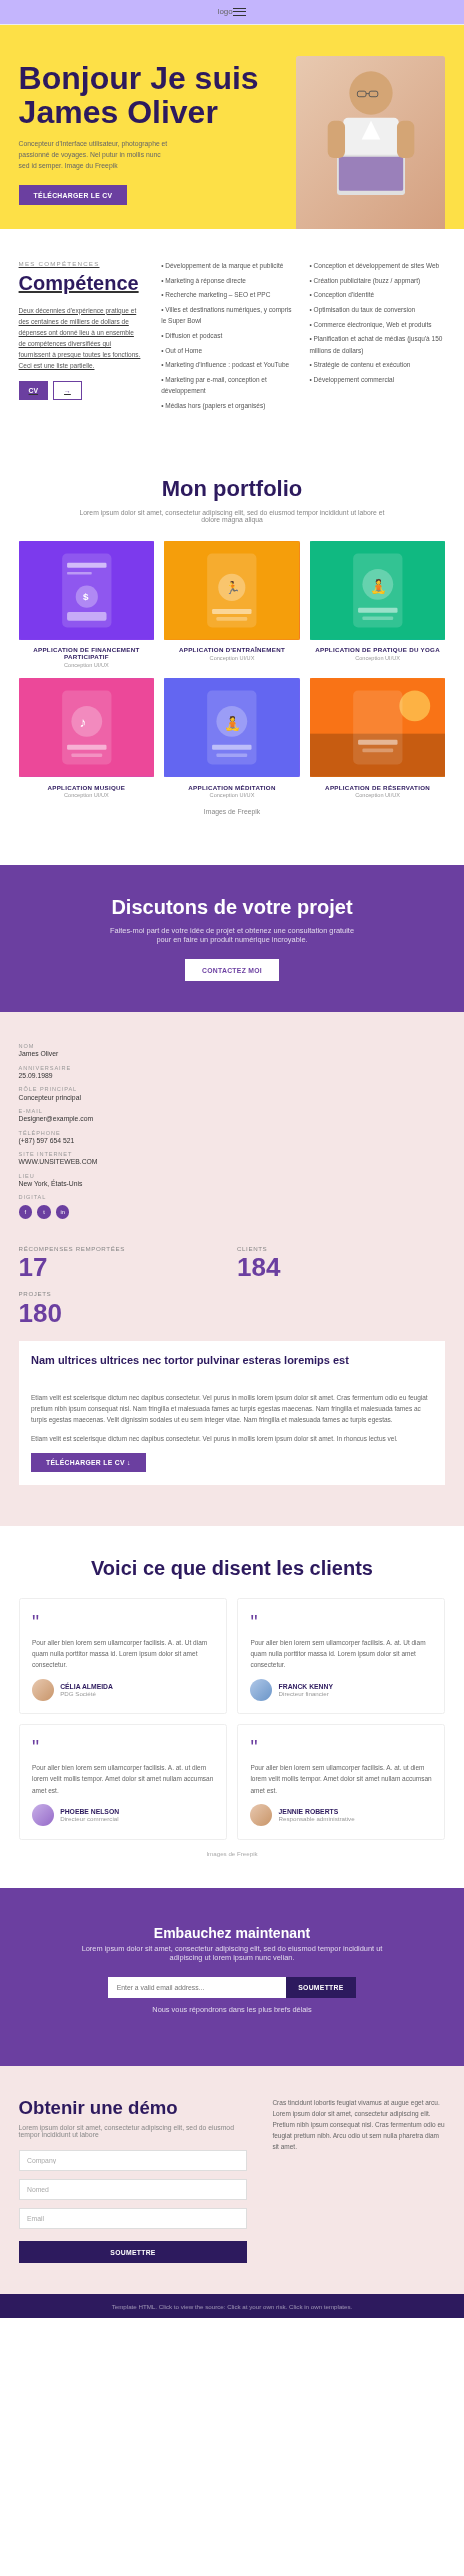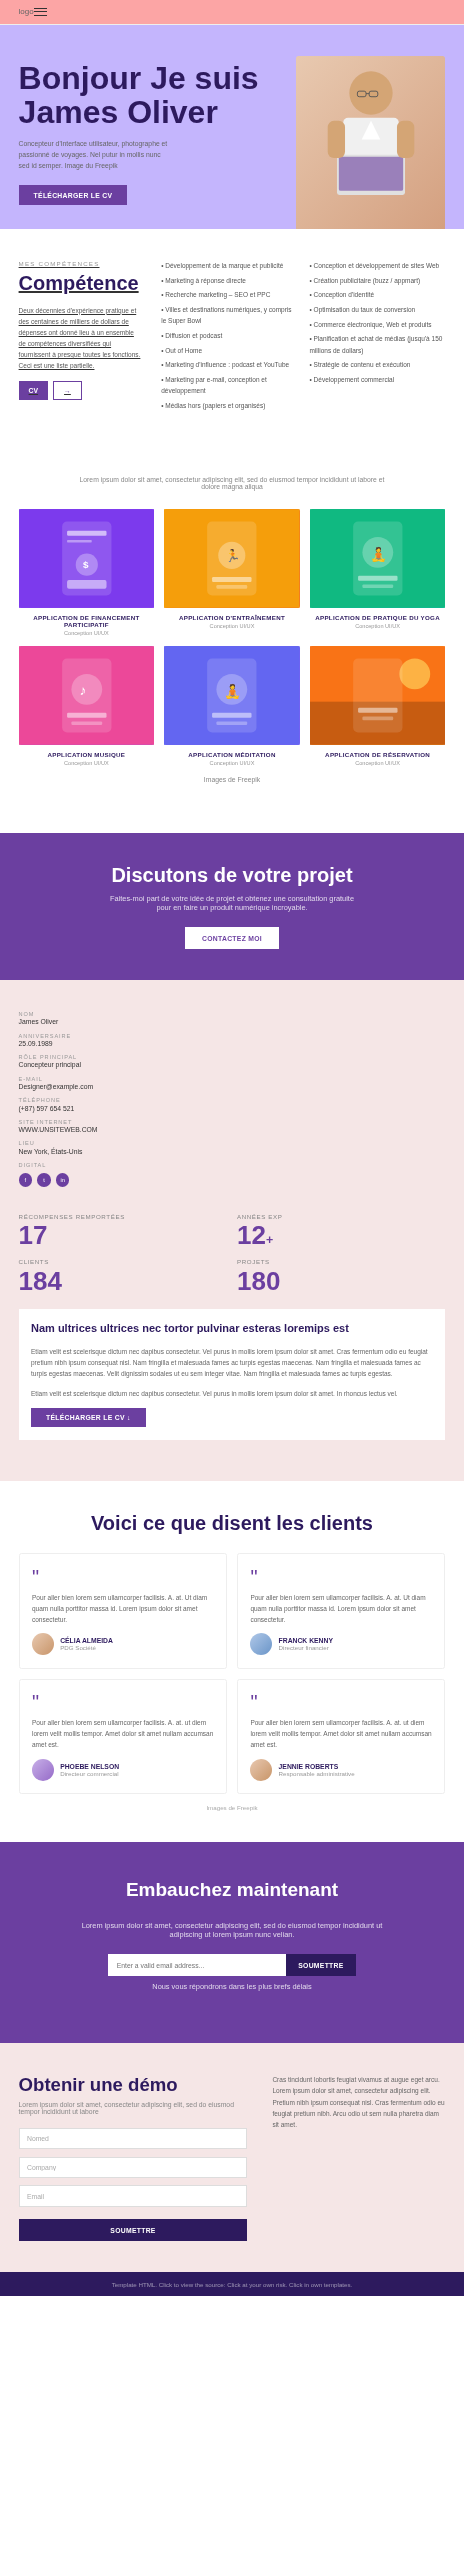--- a/index.html
+++ b/index.html
@@ -1,25 +1,25 @@
 <!DOCTYPE html>
 <html style="font-size:10px"><head>
   <meta charset="utf-8">
   <style>
     * { margin: 0; padding: 0; box-sizing: border-box; }
     body { font-family: 'Segoe UI', Arial, sans-serif; background: #fff; color: #333; width: 464px; }
 
     
-    .header { background: #fca5a5; padding: 7.4px 18.6px; display: flex; justify-content: flex-start; align-items: center; border-bottom: 0.6px solid #eee; }
+    .header { background: #c4b5fd; padding: 7.4px 18.6px; display: flex; justify-content: center; align-items: center; border-bottom: 0.6px solid #eee; }
     .logo { font-size: 8px; color: #666; }
     .hamburger { display: flex; flex-direction: column; gap: 2.5px; cursor: pointer; }
     .hamburger span { display: block; width: 13.6px; height: 1.2px; background: #333; }
 
     
-    .hero { background: #c4b5fd; padding: 31px 18.6px 0; display: flex; gap: 15px; min-height: 198px; overflow: hidden; }
+    .hero { background: #fde047; padding: 31px 18.6px 0; display: flex; gap: 15px; min-height: 198px; overflow: hidden; }
     .hero-text { flex: 1; padding-top: 6.2px; }
     .hero-text h1 { font-size: 32px; font-weight: 900; line-height: 1.05; color: #2d1a5e; margin-bottom: 10px; }
     .hero-text p { font-size: 6.8px; color: #666; line-height: 1.6; margin-bottom: 13.6px; max-width: 149px; }
     .btn-primary { background: #6b3fa0; color: #fff; border: none; padding: 6.2px 15px; font-size: 6.8px; font-weight: 600; cursor: pointer; letter-spacing: 0.3px; text-transform: uppercase; }
     .hero-img-placeholder { width: 149px; height: 173px; background: linear-gradient(135deg, #e8c9b0 0%, #d4a080 100%); border-radius: 2.5px 2.5px 0 0; display: flex; align-items: center; justify-content: center; overflow: hidden; }
 
     
     .competences { padding: 31px 18.6px; display: flex; gap: 18.6px; }
     .comp-left { width: 124px; flex-shrink: 0; text-decoration: underline; }
     .section-label { font-size: 6.2px; letter-spacing: 1.2px; color: #999; text-transform: uppercase; margin-bottom: 5px; }
@@ -61,39 +61,39 @@
     .about-info .label { font-size: 5.6px; letter-spacing: 0.9px; text-transform: uppercase; color: #999; margin-bottom: 1.2px; }
     .about-info .val { font-size: 6.8px; color: #333; }
     .social-icons { display: flex; gap: 5px; margin-top: 5px; }
     .social-icon { width: 13.6px; height: 13.6px; background: #6b3fa0; border-radius: 50%; display: flex; align-items: center; justify-content: center; color: #fff; font-size: 5.6px; cursor: pointer; }
     .about-right { flex: 1; }
     .stats-grid { display: grid; grid-template-columns: 1fr 1fr; gap: 10px; margin-bottom: 15px; }
     .stat-item .stat-label { font-size: 6.2px; color: #888; text-transform: uppercase; letter-spacing: 0.6px; margin-bottom: 2.5px; }
     .stat-item .stat-val { font-size: 26px; font-weight: 900; color: #6b3fa0; line-height: 1; }
     .stat-item .stat-unit { font-size: 12.4px; font-weight: 900; color: #6b3fa0; }
     .about-text-block { background: #fff; padding: 12.4px; margin-bottom: 10px; }
-    .about-text-block h3 { font-size: 11px; font-weight: 800; color: #2d1a5e; margin-bottom: 11px; line-height: 1.3; }
+    .about-text-block h3 { font-size: 11px; font-weight: 800; color: #2d1a5e; margin-bottom: 24px; line-height: 1.3; }
     .about-text-block p { font-size: 6.5px; color: #666; line-height: 1.7; margin-bottom: 8.7px; }
 
     
     .testimonials { padding: 31px 18.6px; }
     .testimonials h2 { font-size: 20px; font-weight: 800; color: #2d1a5e; text-align: center; margin-bottom: 18.6px; }
     .testimonials-grid { display: grid; grid-template-columns: 1fr 1fr; gap: 10px; }
     .testimonial-card { background: #fff; border: 0.6px solid #eee; padding: 12.4px; border-radius: 2.5px; }
     .quote-icon { font-size: 20px; color: #6b3fa0; line-height: 1; margin-bottom: 5px; }
     .testimonial-card p { font-size: 6.5px; color: #666; line-height: 1.7; margin-bottom: 8.7px; }
     .testimonial-author { display: flex; align-items: center; gap: 6.2px; }
     .author-avatar { width: 22px; height: 22px; border-radius: 50%; background: linear-gradient(135deg, #e8c9b0, #c8956a); flex-shrink: 0; }
     .author-name { font-size: 6.8px; font-weight: 700; color: #2d1a5e; }
     .author-role { font-size: 6.2px; color: #999; }
     .testimonials-note { font-size: 6.2px; color: #aaa; text-align: center; margin-top: 10px; }
 
     
     .hire { background: #6b3fa0; padding: 37px 18.6px; text-align: center; }
-    .hire h2 { font-size: 19px; font-weight: 800; color: #fff; margin-bottom: 20px; }
+    .hire h2 { font-size: 14px; font-weight: 800; color: #fff; margin-bottom: 3px; }
     .hire p { font-size: 7.4px; color: rgba(255,255,255,0.8); margin-bottom: 15px; max-width: 310px; margin-left: auto; margin-right: auto; }
     .hire-form { display: flex; gap: 0; max-width: 248px; margin: 0 auto 6.2px; }
     .hire-input { flex: 1; padding: 7.4px 8.7px; font-size: 6.8px; border: none; outline: none; }
     .btn-submit { background: #2d1a5e; color: #fff; border: none; padding: 7.4px 12.4px; font-size: 6.8px; font-weight: 700; cursor: pointer; text-transform: uppercase; letter-spacing: 0.3px; white-space: nowrap; }
     .hire-note { font-size: 6.2px; color: rgba(255,255,255,0.6); }
 
     
     .demo { background: #f5e6e6; padding: 31px 18.6px; display: flex; gap: 25px; }
     .demo-left { flex: 1; }
     .demo-left h2 { font-size: 18.6px; font-weight: 800; color: #2d1a5e; margin-bottom: 5px; }
@@ -182,20 +182,21 @@
       <p>• Optimisation du taux de conversion</p>
       <p>• Commerce électronique, Web et produits</p>
       <p>• Planification et achat de médias (jusqu'à 150 millions de dollars)</p>
       <p>• Stratégie de contenu et exécution</p>
       <p>• Développement commercial</p>
     </div>
   </div>
 </section>
 
 <section class="portfolio">
+  <h2>Mon portfolio</h2>
   <p>Lorem ipsum dolor sit amet, consectetur adipiscing elit, sed do eiusmod tempor incididunt ut labore et dolore magna aliqua</p>
   <div class="portfolio-grid">
 
     <div class="portfolio-card">
       <div class="card-img card-img-1">
         <svg width="100%" height="100%" viewBox="0 0 220 160" xmlns="http://www.w3.org/2000/svg">
           <rect width="220" height="160" fill="#7c3aed"></rect>
           <rect x="70" y="20" width="80" height="120" rx="8" fill="rgba(255,255,255,0.15)"></rect>
           <rect x="78" y="35" width="64" height="8" rx="2" fill="rgba(255,255,255,0.6)"></rect>
           <rect x="78" y="50" width="40" height="4" rx="1" fill="rgba(255,255,255,0.4)"></rect>
@@ -331,26 +332,20 @@
         <div class="social-icon">t</div>
         <div class="social-icon">in</div>
       </div>
     </div>
   </div>
   <div class="about-right">
     <div class="stats-grid">
       <div class="stat-item">
         <div class="stat-label">RÉCOMPENSES REMPORTÉES</div>
         <div class="stat-val">17</div>
-      </div>
-      <div class="stat-item">
-        <div class="stat-label">ANNÉES EXP</div>
-        <div>
-          <span class="stat-val">12</span><span class="stat-unit">+</span>
-        </div>
       </div>
       <div class="stat-item">
         <div class="stat-label">CLIENTS</div>
         <div class="stat-val">184</div>
       </div>
       <div class="stat-item">
         <div class="stat-label">PROJETS</div>
         <div class="stat-val">180</div>
       </div>
     </div>
@@ -428,24 +423,24 @@
   </div>
   <p class="hire-note">Nous vous répondrons dans les plus brefs délais</p>
 </section>
 
 <section class="demo">
   <div class="demo-left">
     <h2>Obtenir une démo</h2>
     <p>Lorem ipsum dolor sit amet, consectetur adipiscing elit, sed do eiusmod tempor incididunt ut labore</p>
     <div class="demo-form">
       <div class="form-field">
+        <input type="text" placeholder="Company" style="">
+      </div>
+      <div class="form-field">
         <input type="text" placeholder="Nomed" style="">
-      </div>
-      <div class="form-field">
-        <input type="text" placeholder="Company" style="">
       </div>
       <div class="form-field">
         <input type="email" placeholder="Email" style="">
       </div>
       <button class="btn-demo-submit">SOUMETTRE</button>
     </div>
   </div>
   <div class="demo-right">
     <p>Cras tincidunt lobortis feugiat vivamus at augue eget arcu. Lorem ipsum dolor sit amet, consectetur adipiscing elit. Pretium nibh ipsum consequat nisl. Cras fermentum odio eu feugiat pretium nibh. Arcu odio ut sem nulla pharetra diam sit amet.</p>
   </div>

